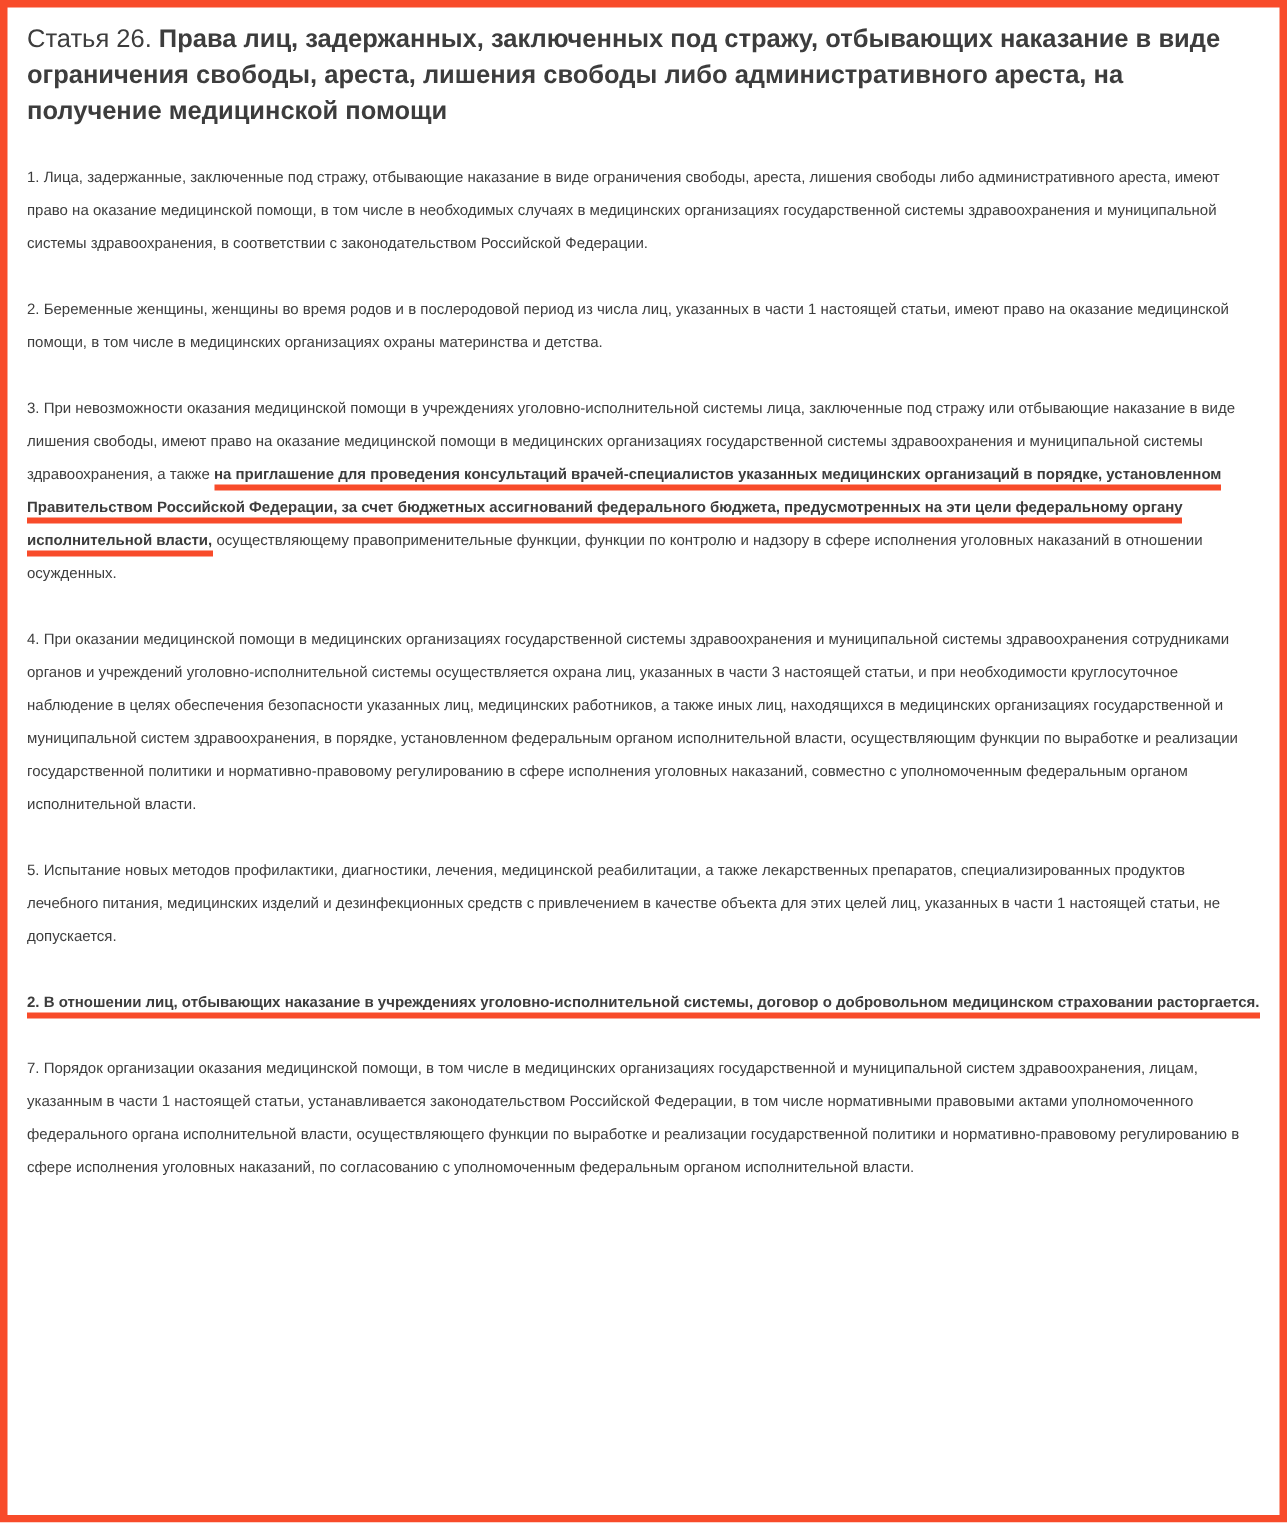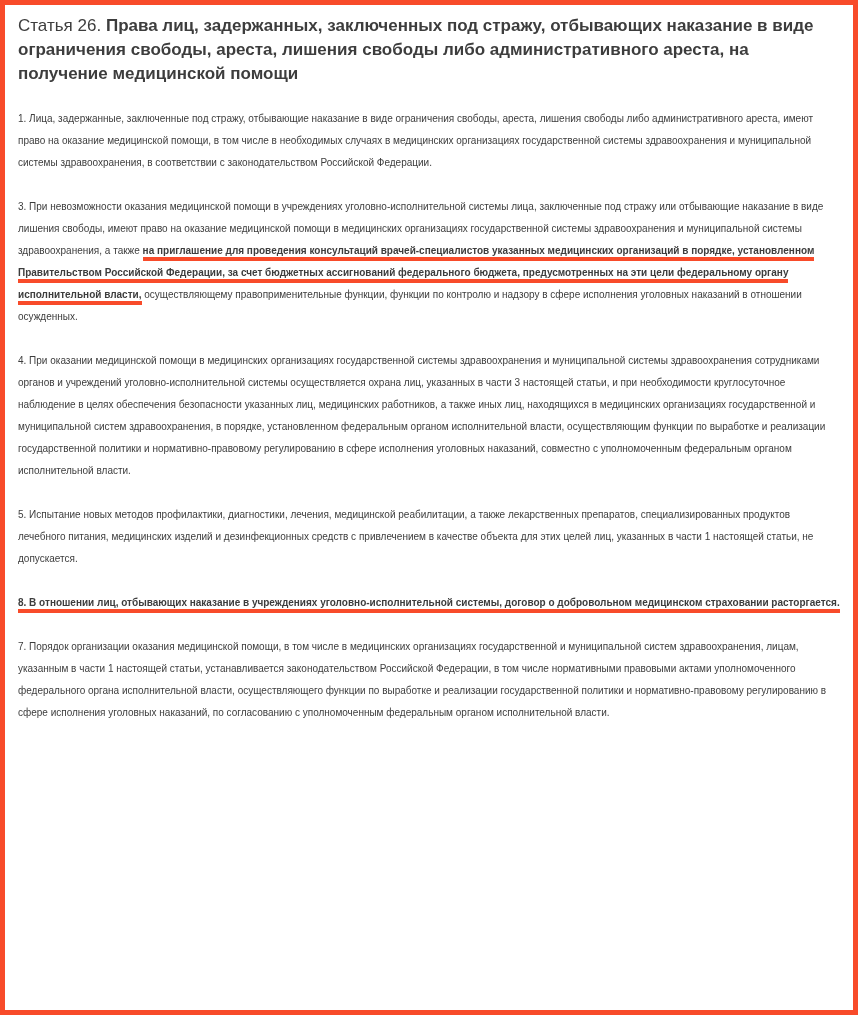--- a/index.html
+++ b/index.html
@@ -45,19 +45,20 @@
     font-weight: bold;
   }
 </style>
 </head>
 <body>
 
 <div class="doc">
   <h2 class="heading"><span class="heading-prefix">Статья 26.</span> <span class="heading-bold">Права лиц, задержанных, заключенных под стражу, отбывающих наказание в виде ограничения свободы, ареста, лишения свободы либо административного ареста, на получение медицинской помощи</span></h2>
   <div id="paragraphs">
       <p class="para"><span class="seg">1. Лица, задержанные, заключенные под стражу, отбывающие наказание в виде ограничения свободы, ареста, лишения свободы либо административного ареста, имеют право на оказание медицинской помощи, в том числе в необходимых случаях в медицинских организациях государственной системы здравоохранения и муниципальной системы здравоохранения, в соответствии с законодательством Российской Федерации.</span></p>
+      <p class="para"><span class="seg">2. Беременные женщины, женщины во время родов и в послеродовой период из числа лиц, указанных в части 1 настоящей статьи, имеют право на оказание медицинской помощи, в том числе в медицинских организациях охраны материнства и детства.</span></p>
       <p class="para"><span class="seg">3. При невозможности оказания медицинской помощи в учреждениях уголовно-исполнительной системы лица, заключенные под стражу или отбывающие наказание в виде лишения свободы, имеют право на оказание медицинской помощи в медицинских организациях государственной системы здравоохранения и муниципальной системы здравоохранения, а также </span><span class="seg u">на приглашение для проведения консультаций врачей-специалистов указанных медицинских организаций в порядке, установленном Правительством Российской Федерации, за счет бюджетных ассигнований федерального бюджета, предусмотренных на эти цели федеральному органу исполнительной власти,</span><span class="seg"> осуществляющему правоприменительные функции, функции по контролю и надзору в сфере исполнения уголовных наказаний в отношении осужденных.</span></p>
       <p class="para"><span class="seg">4. При оказании медицинской помощи в медицинских организациях государственной системы здравоохранения и муниципальной системы здравоохранения сотрудниками органов и учреждений уголовно-исполнительной системы осуществляется охрана лиц, указанных в части 3 настоящей статьи, и при необходимости круглосуточное наблюдение в целях обеспечения безопасности указанных лиц, медицинских работников, а также иных лиц, находящихся в медицинских организациях государственной и муниципальной систем здравоохранения, в порядке, установленном федеральным органом исполнительной власти, осуществляющим функции по выработке и реализации государственной политики и нормативно-правовому регулированию в сфере исполнения уголовных наказаний, совместно с уполномоченным федеральным органом исполнительной власти.</span></p>
       <p class="para"><span class="seg">5. Испытание новых методов профилактики, диагностики, лечения, медицинской реабилитации, а также лекарственных препаратов, специализированных продуктов лечебного питания, медицинских изделий и дезинфекционных средств с привлечением в качестве объекта для этих целей лиц, указанных в части 1 настоящей статьи, не допускается.</span></p>
-      <p class="para"><span class="seg u">8. В отношении лиц, отбывающих наказание в учреждениях уголовно-исполнительной системы, договор о добровольном медицинском страховании расторгается.</span></p>
+      <p class="para"><span class="seg u">2. В отношении лиц, отбывающих наказание в учреждениях уголовно-исполнительной системы, договор о добровольном медицинском страховании расторгается.</span></p>
       <p class="para"><span class="seg">7. Порядок организации оказания медицинской помощи, в том числе в медицинских организациях государственной и муниципальной систем здравоохранения, лицам, указанным в части 1 настоящей статьи, устанавливается законодательством Российской Федерации, в том числе нормативными правовыми актами уполномоченного федерального органа исполнительной власти, осуществляющего функции по выработке и реализации государственной политики и нормативно-правовому регулированию в сфере исполнения уголовных наказаний, по согласованию с уполномоченным федеральным органом исполнительной власти.</span></p>
     </div>
 </div>
 
 </body></html>

